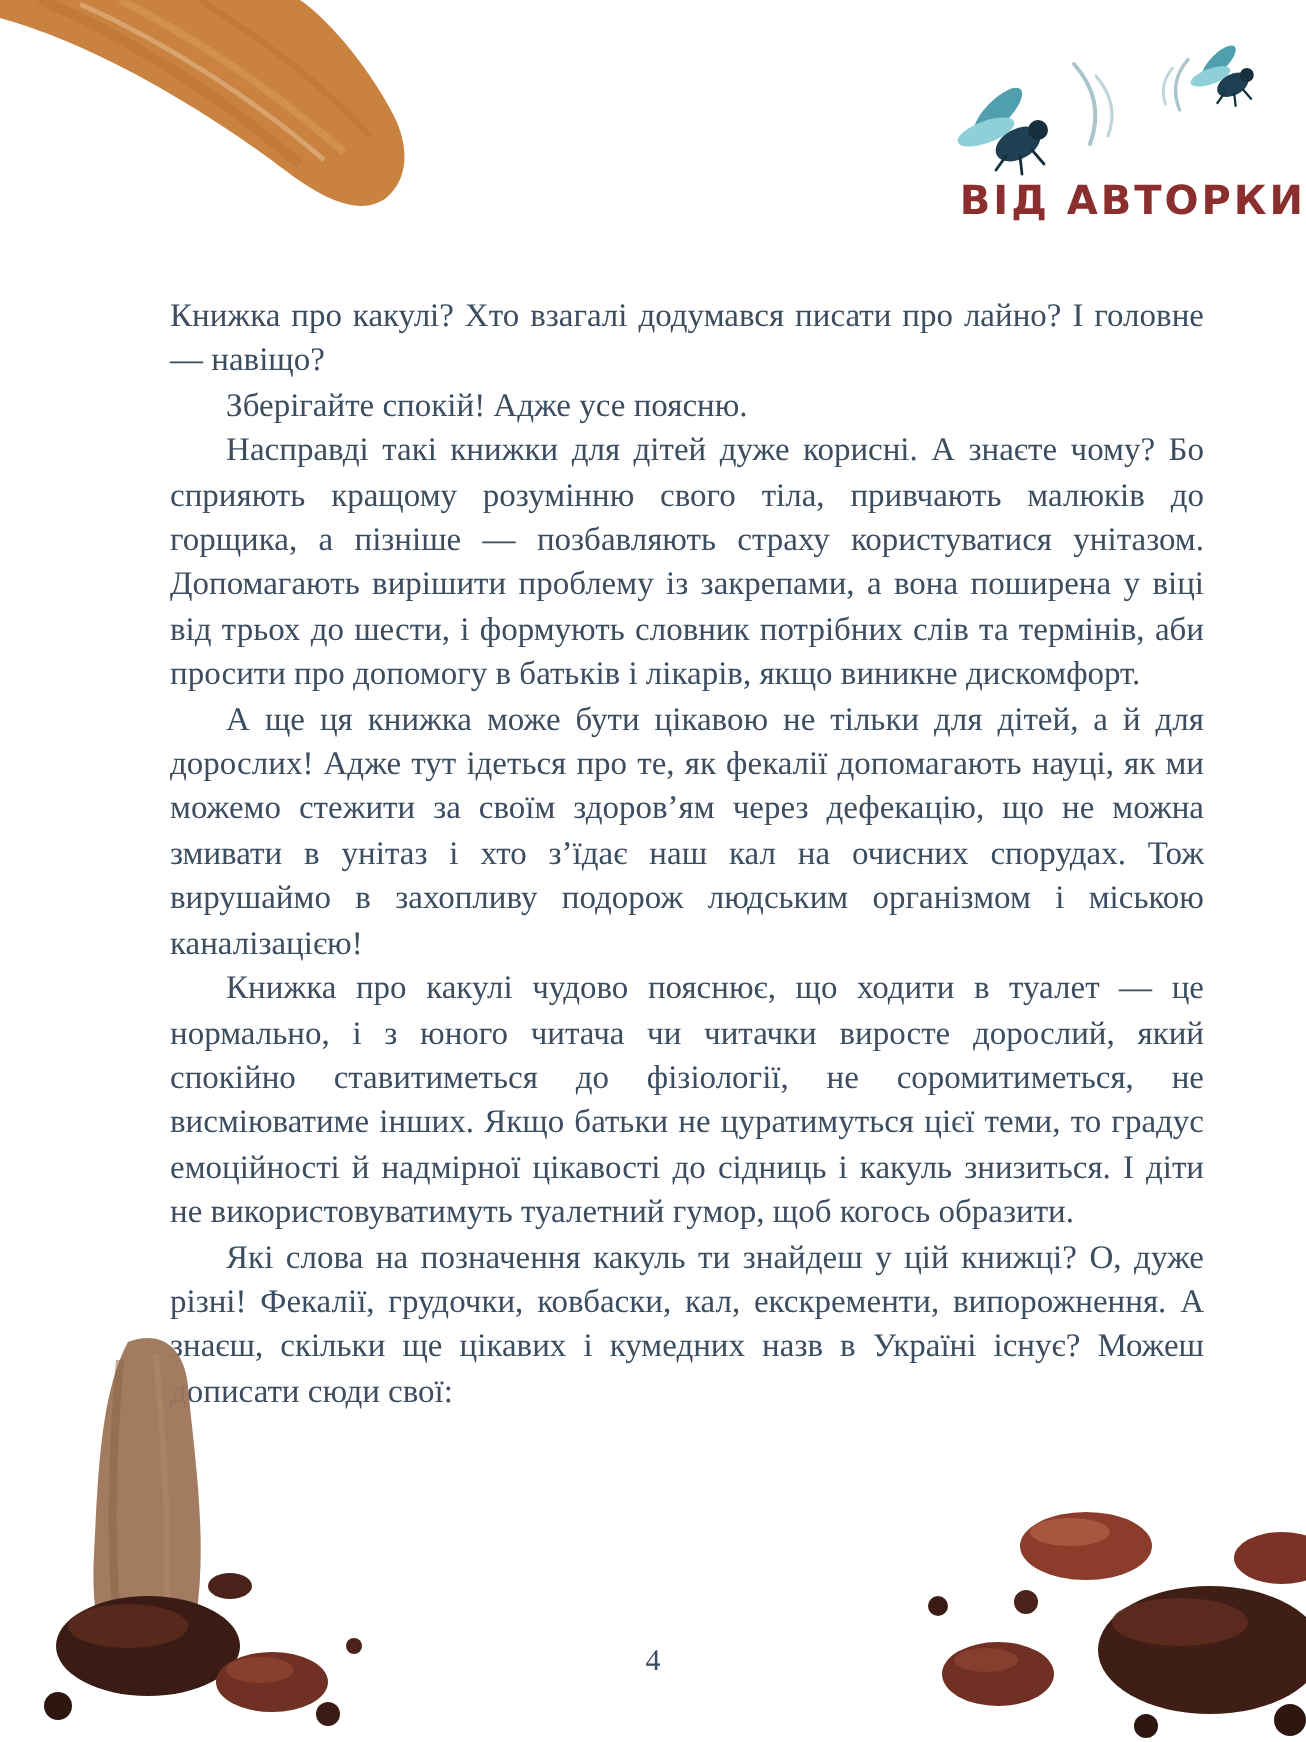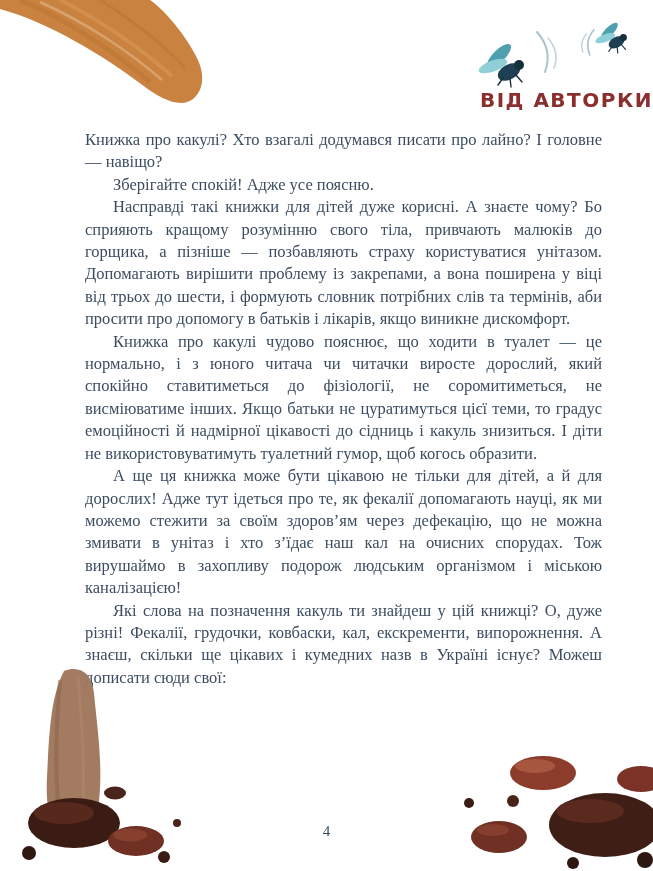--- a/index.html
+++ b/index.html
@@ -25,21 +25,21 @@
     top: 88px; left: 0; right: 0;
     text-align: right;
     font-family: "DejaVu Sans", "Liberation Sans", sans-serif;
     font-weight: bold;
     font-size: 20px;
     letter-spacing: 1.5px;
     color: #8a2e2e;
   }
   .body-text {
     position: absolute;
-    top: 129px;
+    top: 147px;
     left: 85px;
     width: 517px;
     font-size: 16.5px;
     line-height: 22.4px;
     color: #3c4d60;
     text-align: justify;
     hyphens: auto;
   }
   .body-text p { text-indent: 1.7em; }
   .body-text p.first { text-indent: 0; }
@@ -84,22 +84,22 @@
       <path d="M-4,8 l-5,7 M3,8 l1,9 M9,5 l6,7" stroke="#152f3c" stroke-width="1.6" fill="none" stroke-linecap="round"></path>
     </g>
   </svg>
 
   <h1 class="title">ВІД АВТОРКИ</h1>
 
   <div class="body-text">
     <p class="first">Книжка про какулі? Хто взагалі додумався писати про лайно? І головне — навіщо?</p>
     <p>Зберігайте спокій! Адже усе поясню.</p>
     <p>Насправді такі книжки для дітей дуже корисні. А знаєте чому? Бо сприяють кращому розумінню свого тіла, привчають малюків до горщика, а пізніше — позбавляють страху користуватися унітазом. Допомагають вирішити проблему із закрепами, а вона поширена у віці від трьох до шести, і формують словник потрібних слів та термінів, аби просити про допомогу в батьків і лікарів, якщо виникне дискомфорт.</p>
+    <p>А ще ця книжка може бути цікавою не тільки для дітей, а й для дорослих! Адже тут ідеться про те, як фекалії допомагають науці, як ми можемо стежити за своїм здоров’ям через дефекацію, що не можна змивати в унітаз і хто з’їдає наш кал на очисних спорудах. Тож вирушаймо в захопливу подорож людським організмом і міською каналізацією!</p>
     <p>Книжка про какулі чудово пояснює, що ходити в туалет — це нормально, і з юного читача чи читачки виросте дорослий, який спокійно ставитиметься до фізіології, не соромитиметься, не висміюватиме інших. Якщо батьки не цуратимуться цієї теми, то градус емоційності й надмірної цікавості до сідниць і какуль знизиться. І діти не використовуватимуть туалетний гумор, щоб когось образити.</p>
-    <p>А ще ця книжка може бути цікавою не тільки для дітей, а й для дорослих! Адже тут ідеться про те, як фекалії допомагають науці, як ми можемо стежити за своїм здоров’ям через дефекацію, що не можна змивати в унітаз і хто з’їдає наш кал на очисних спорудах. Тож вирушаймо в захопливу подорож людським організмом і міською каналізацією!</p>
     <p>Які слова на позначення какуль ти знайдеш у цій книжці? О, дуже різні! Фекалії, грудочки, ковбаски, кал, екскременти, випорожнення. А знаєш, скільки ще цікавих і кумедних назв в Україні існує? Можеш дописати сюди свої:</p>
   </div>
 
   <svg class="deco brush-bottom" width="90" height="185" viewBox="0 0 90 185">
     <path d="M34,6 C50,0 62,8 64,28 C67,62 74,104 68,144 C64,168 50,181 37,177 C23,172 15,148 17,112 C19,74 20,32 34,6 Z" fill="#9d7459" opacity="0.95"></path>
     <path d="M30,15 C26,60 24,110 30,160" stroke="#8a6148" stroke-width="4" fill="none" opacity="0.5"></path>
     <path d="M48,12 C52,60 56,110 52,162" stroke="#b08a6e" stroke-width="3" fill="none" opacity="0.5"></path>
   </svg>
 
   <svg class="deco poop-left" width="180" height="95" viewBox="0 0 180 95">

